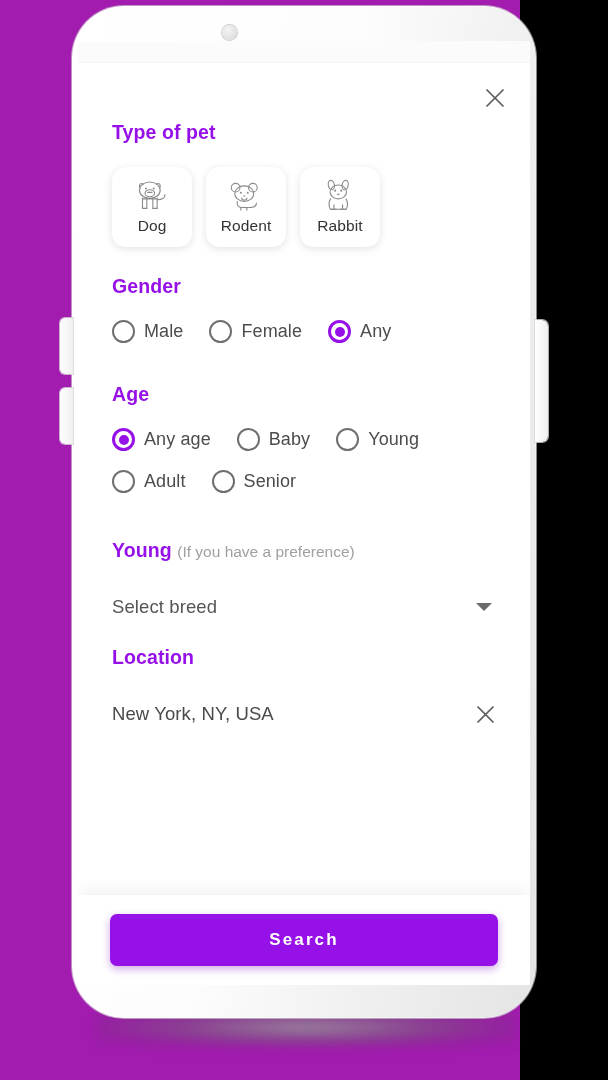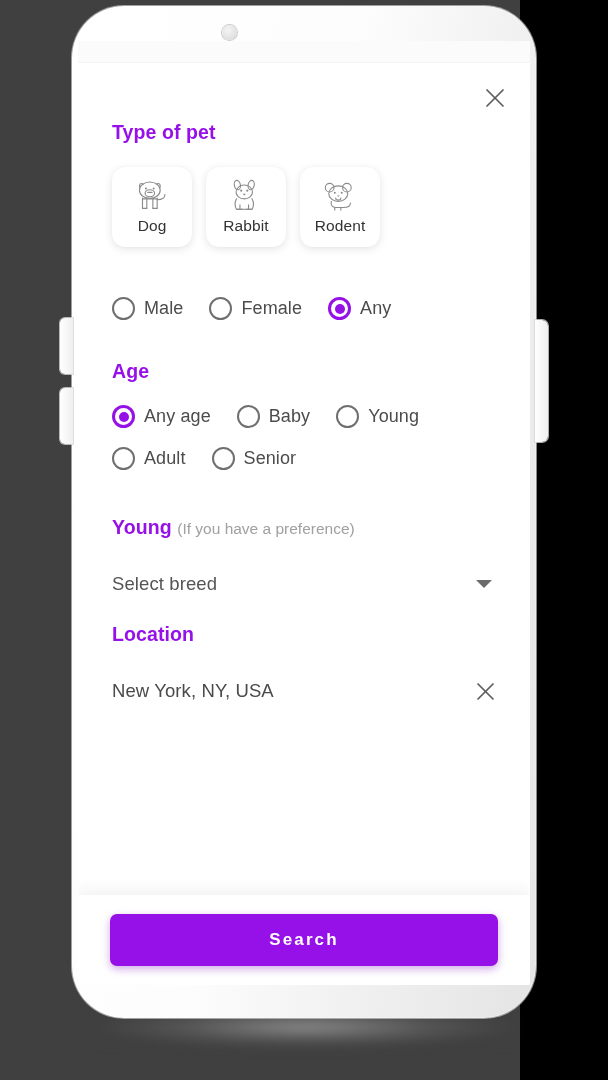--- a/index.html
+++ b/index.html
@@ -9,21 +9,21 @@
     height: 1080px;
     background: #000000;
     font-family: "Liberation Sans", sans-serif;
     overflow: hidden;
   }
 
   #stage {
     position: relative;
     width: 520px;
     height: 1080px;
-    background: #404040;
+    background: #a21caf;
   }
 
   
   .device-shadow {
     position: absolute;
     left: 96px; top: 1006px;
     width: 420px; height: 42px;
     background: radial-gradient(ellipse at 50% 50%,
                 rgba(150,150,150,0.85) 0%,
                 rgba(110,110,110,0.45) 42%,
@@ -311,57 +311,58 @@
                 <path d="M28 24 C34 24 37 22 37 18"></path>
               </svg>
             </span>
             <span class="pet-label">Dog</span>
           </div>
 
 
           <div class="pet-card">
             <span class="pet-icon">
               <svg viewBox="0 0 44 42" fill="none" stroke="currentColor" stroke-width="1.3" stroke-linecap="round" stroke-linejoin="round">
-                <ellipse cx="12" cy="7" rx="3.5" ry="5.5" transform="rotate(-12 12 7)"></ellipse>
-                <ellipse cx="28" cy="7" rx="3.5" ry="5.5" transform="rotate(12 28 7)"></ellipse>
-                <ellipse cx="20" cy="15" rx="9.5" ry="8"></ellipse>
-                <circle cx="16.5" cy="13.5" r="1.2" fill="currentColor" stroke="none"></circle>
-                <circle cx="23.5" cy="13.5" r="1.2" fill="currentColor" stroke="none"></circle>
-                <path d="M18 17 h4 l-2 2 z" fill="currentColor" stroke="none"></path>
-                <path d="M11 23 C9 27 9 32 11 35 h18 C31 32 31 27 29 23"></path>
-                <path d="M11 35 h7 M22 35 h7"></path>
-                <path d="M15 30 v5 M25 30 v5"></path>
-              </svg>
-            </span>
-            <span class="pet-label">Rabbit</span>
-          </div>
-
-          <div class="pet-card">
-            <span class="pet-icon">
-              <svg viewBox="0 0 44 42" fill="none" stroke="currentColor" stroke-width="1.3" stroke-linecap="round" stroke-linejoin="round">
                 <circle cx="10" cy="10" r="5"></circle>
                 <circle cx="30" cy="10" r="5"></circle>
                 <ellipse cx="20" cy="17" rx="11" ry="9"></ellipse>
                 <circle cx="16" cy="16" r="1.2" fill="currentColor" stroke="none"></circle>
                 <circle cx="24" cy="16" r="1.2" fill="currentColor" stroke="none"></circle>
                 <path d="M18.5 19 h3 l-1.5 1.8 z" fill="currentColor" stroke="none"></path>
                 <path d="M17 22 a3 2.5 0 0 0 6 0"></path>
                 <path d="M12 26 C11 30 13 33 17 33 h9"></path>
                 <path d="M26 33 C31 33 34 31 34 28"></path>
                 <path d="M16 33 v3 M23 33 v3"></path>
               </svg>
             </span>
             <span class="pet-label">Rodent</span>
           </div>
 
+          <div class="pet-card">
+            <span class="pet-icon">
+              <svg viewBox="0 0 44 42" fill="none" stroke="currentColor" stroke-width="1.3" stroke-linecap="round" stroke-linejoin="round">
+                <ellipse cx="12" cy="7" rx="3.5" ry="5.5" transform="rotate(-12 12 7)"></ellipse>
+                <ellipse cx="28" cy="7" rx="3.5" ry="5.5" transform="rotate(12 28 7)"></ellipse>
+                <ellipse cx="20" cy="15" rx="9.5" ry="8"></ellipse>
+                <circle cx="16.5" cy="13.5" r="1.2" fill="currentColor" stroke="none"></circle>
+                <circle cx="23.5" cy="13.5" r="1.2" fill="currentColor" stroke="none"></circle>
+                <path d="M18 17 h4 l-2 2 z" fill="currentColor" stroke="none"></path>
+                <path d="M11 23 C9 27 9 32 11 35 h18 C31 32 31 27 29 23"></path>
+                <path d="M11 35 h7 M22 35 h7"></path>
+                <path d="M15 30 v5 M25 30 v5"></path>
+              </svg>
+            </span>
+            <span class="pet-label">Rabbit</span>
+          </div>
+
         </div>
 
         <div class="gap-lg"></div>
         <div class="gap-md"></div>
 
+        <div class="section-title">Gender</div>
 
         <div class="radio-row">
           <div class="radio-opt">
             <span class="radio-mark"></span>
             <span class="radio-label">Male</span>
           </div>
           <div class="radio-opt">
             <span class="radio-mark"></span>
             <span class="radio-label">Female</span>
           </div>

